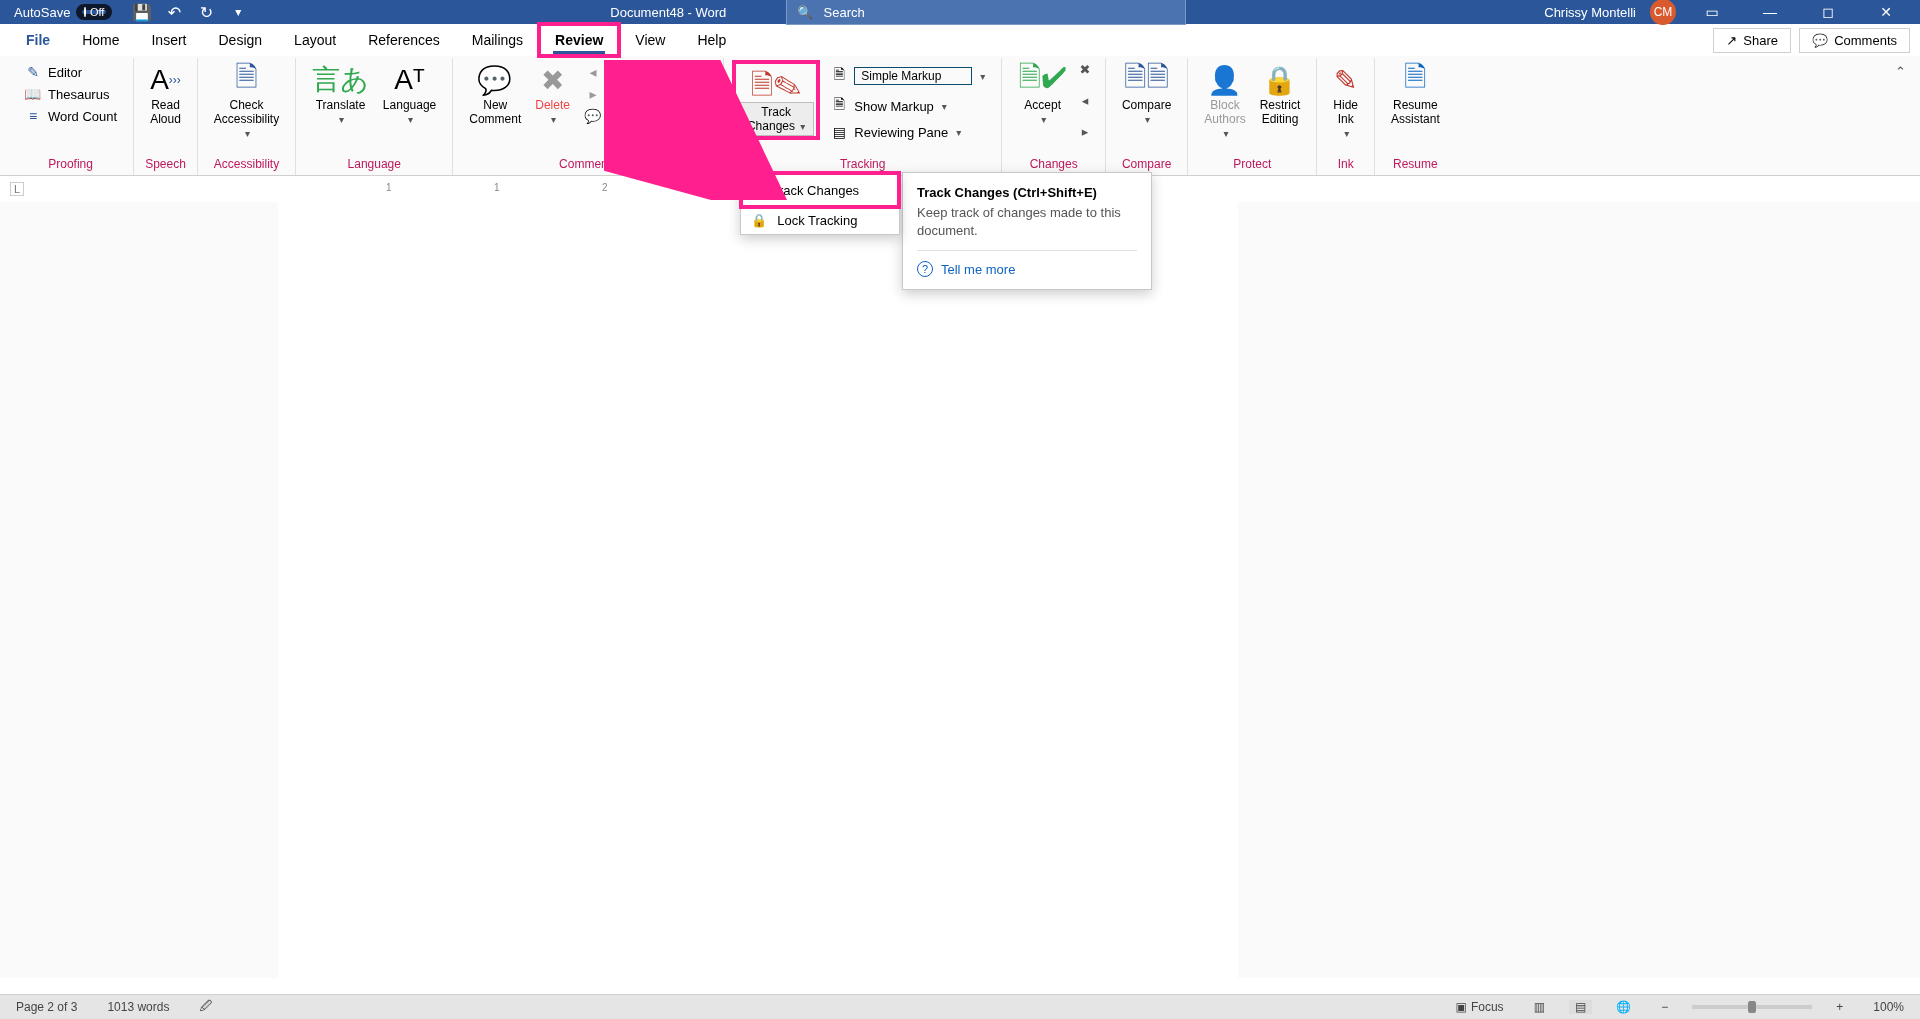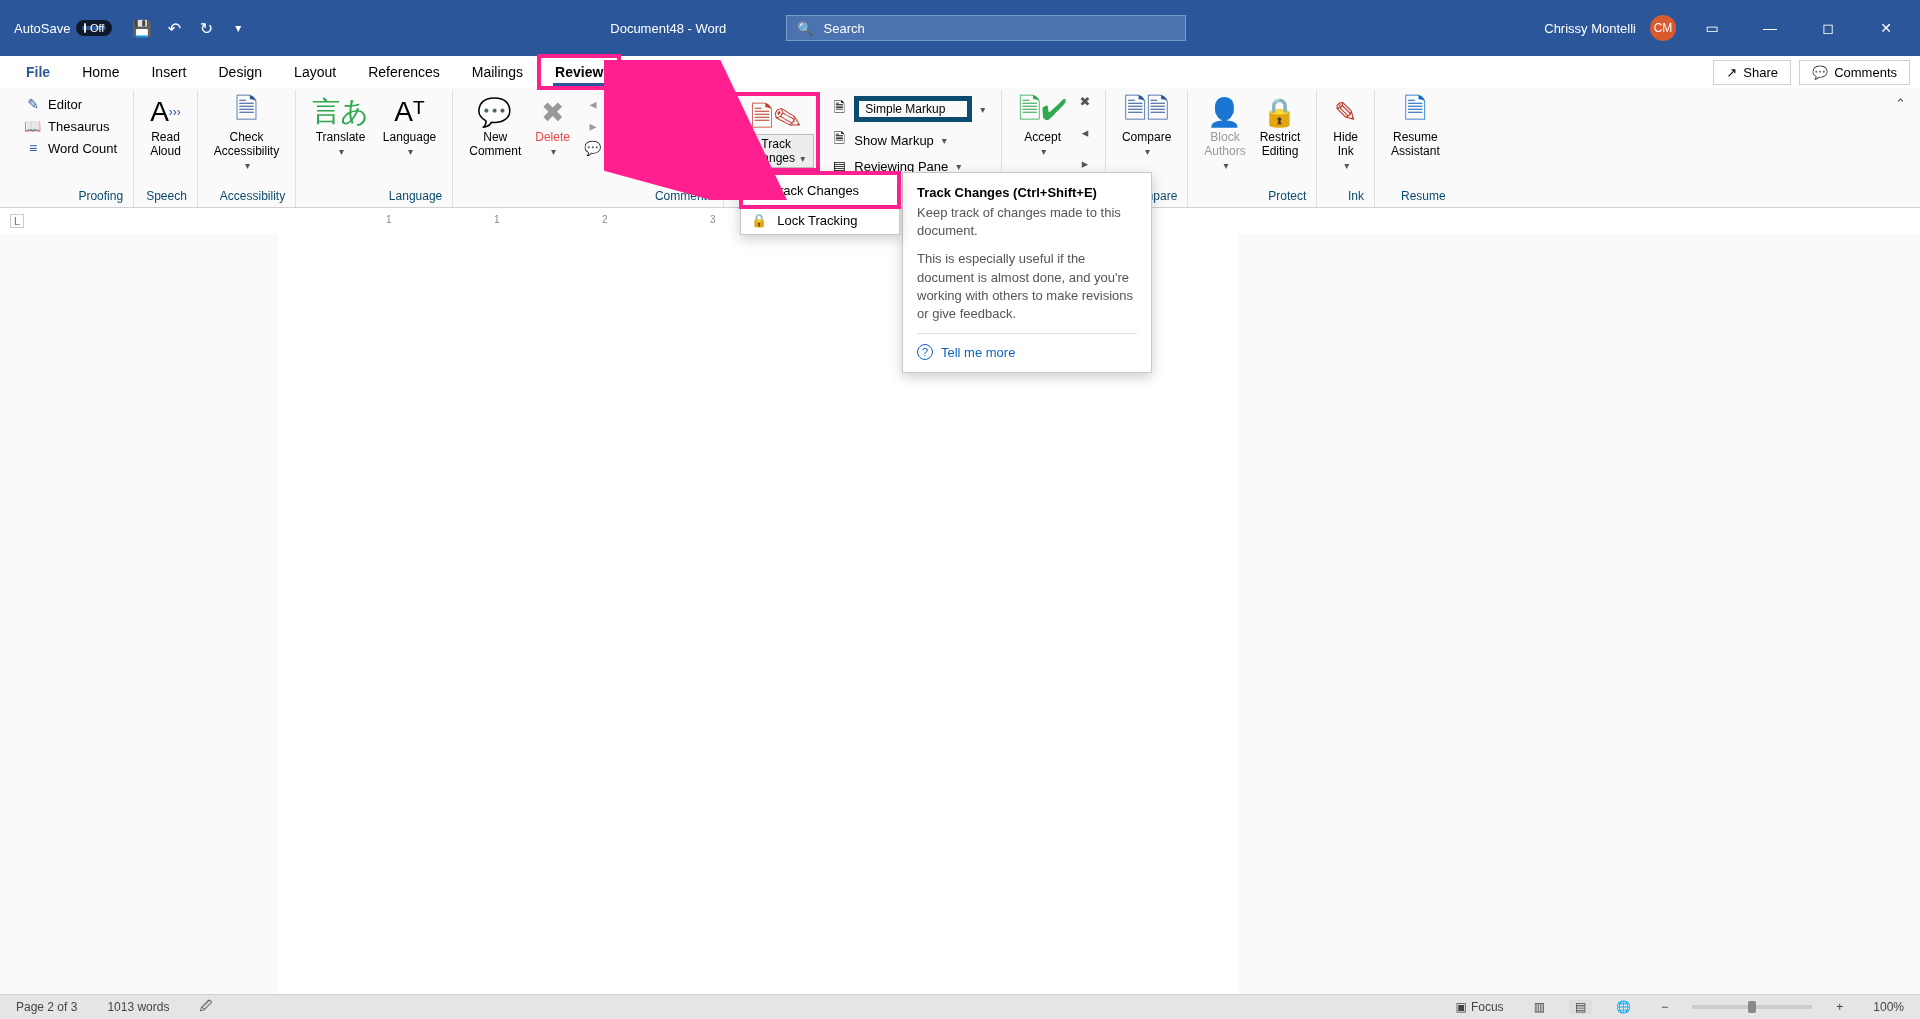--- a/index.html
+++ b/index.html
@@ -1,17 +1,17 @@
 <!DOCTYPE html>
 <html><head>
 <meta charset="utf-8">
 <style>
 *{box-sizing:border-box;margin:0;padding:0;font-family:"Segoe UI",Arial,sans-serif}
 body{background:#fff;overflow:hidden;width:1920px;height:1019px;position:relative;font-size:14px}
-.titlebar{background:#2b579a;height:56px;display:flex;align-items:center;color:#fff;padding:0 6px}
+.titlebar{background:#2b579a;height:24px;display:flex;align-items:center;color:#fff;padding:0 6px}
 .autosave{display:flex;align-items:center;gap:6px;font-size:13px;padding:0 8px}
 .autosave-toggle{width:36px;height:16px;border:6px solid #0f172a;border-radius:8px;display:flex;align-items:center;padding:0 2px;font-size:11px;gap:4px}
 .autosave-toggle::before{content:"";width:10px;height:10px;border-radius:50%;background:#fff}
 .qat{display:flex;gap:4px;margin-left:8px}
 .qat-btn{width:28px;height:28px;display:flex;align-items:center;justify-content:center;color:#fff;font-size:16px;border-radius:3px}
 .title-center{flex:1;display:flex;align-items:center;justify-content:center;gap:60px}
 .doc-title{font-size:13px}
 .searchbox{background:#4a73b0;border:1px solid #7a9cc8;width:400px;height:26px;display:flex;align-items:center;padding:0 10px;color:#fff;gap:10px;font-size:13px}
 .title-right{display:flex;align-items:center;gap:14px;padding-right:6px}
 .user-name{font-size:13px}
@@ -19,21 +19,21 @@
 .win-btn{width:44px;height:32px;display:flex;align-items:center;justify-content:center;color:#fff;font-size:14px}
 .ribbon-tabs{background:#fff;border-bottom:0;height:32px;display:flex;align-items:center;padding:0 10px;gap:0}
 .tab{padding:0 16px;height:32px;line-height:32px;font-size:14px;cursor:pointer;position:relative}
 .tab.file{color:#2b579a;font-weight:700}
 .tab.active{font-weight:600}
 .tab.active::after{content:"";position:absolute;bottom:2px;left:14px;right:14px;height:3px;background:#2b579a}
 .tabs-right{margin-left:auto;display:flex;gap:8px}
 .share-btn,.comm-btn{border:1px solid #d0d0d0;padding:4px 12px;font-size:13px;display:flex;align-items:center;gap:6px}
 .ribbon{background:#fafafa;border-bottom:1px solid #d0d0d0;height:120px;display:flex;padding:2px 8px 0}
 .group{border-right:1px solid #e0e0e0;padding:4px 10px 2px;display:flex;flex-direction:column;justify-content:space-between}
-.group-label{text-align:right;font-size:12px;color:#0c4a6e;padding-bottom:2px}
+.group-label{text-align:center;font-size:12px;color:#be185d;padding-bottom:2px}
 .group-body{flex:1;display:flex;align-items:flex-start;gap:2px}
 .vbtn{display:flex;flex-direction:column;align-items:center;justify-content:flex-start;padding:2px 6px;gap:2px;font-size:12px;text-align:center;cursor:pointer;height:80px}
 .vbtn .ico{font-size:28px;height:32px;display:flex;align-items:center}
 .stack{display:flex;flex-direction:column;gap:2px}
 .hbtn{display:flex;align-items:center;gap:6px;padding:2px 6px;font-size:13px;cursor:pointer;white-space:nowrap}
 .hbtn.disabled{color:#999}
 .sico{width:18px;display:inline-flex;justify-content:center;font-size:14px}
 .chev{font-size:10px;color:#555;margin-left:2px}
 .track-changes-cell{display:flex;flex-direction:column;align-items:center;padding:2px 4px}
 .track-changes-cell .tc-top{font-size:28px;height:38px}
@@ -50,21 +50,21 @@
 .ruler{position:absolute;left:278px;top:6px;width:960px;height:16px;background:#fff;border:0;font-size:10px;color:#888}
 .ruler .num{position:absolute;top:0}
 .doc-area{position:relative;height:calc(1019px - 40px - 32px - 120px - 26px - 25px);overflow:hidden;background:#fafafa}
 .page{position:absolute;left:278px;top:0;width:960px;min-height:100%;background:#fff;padding:24px 110px;font-family:"Times New Roman",serif;font-size:19px;line-height:2.3;color:#000}
 .arrow{position:absolute;z-index:25;pointer-events:none}
 .statusbar{position:absolute;bottom:0;left:0;right:0;height:25px;background:#e5e5e5;border-top:1px solid #d0d0d0;display:flex;align-items:center;font-size:12px;color:#444;padding:0 10px;gap:18px}
 .statusbar .spacer{flex:1}
 .statusbar .sbtn{padding:0 6px;display:flex;align-items:center;gap:4px}
 .zoom-slider{width:120px;height:4px;background:#ccc;position:relative}
 .zoom-slider::after{content:"";position:absolute;left:50%;top:-4px;width:8px;height:12px;background:#888;border-radius:2px;transform:translateX(-50%)}
-.select-box{border:5px solid #0c4a6e;padding:1px 6px;font-size:12px;width:118px;display:inline-block}
+.select-box{border:1px solid #0c4a6e;padding:1px 6px;font-size:12px;width:118px;display:inline-block}
 .collapse{margin-left:auto;padding:6px;color:#555;font-size:13px}
 .tiny-side{display:flex;flex-direction:column;gap:2px;justify-content:space-between;height:80px}
 .sidebtn{width:20px;height:18px;font-size:13px;color:#555;text-align:center}
 </style>
 </head>
 <body>
 
 <div class="titlebar">
   <div class="autosave">
     <span>AutoSave</span>
@@ -330,21 +330,20 @@
   </div>
   <div class="dd-item">
     <span style="color:#d6a017">🔒</span>
     <span>Lock Tracking</span>
   </div>
 </div>
 
 <div class="tooltip">
   <div class="tt-title">Track Changes (Ctrl+Shift+E)</div>
   <p>Keep track of changes made to this document.</p>
-  <p>This is especially useful if the document is almost done, and you're working with others to make revisions or give feedback.</p>
   <hr>
   <div class="tellmore">
       <span style="border:1.5px solid #0e62c0;border-radius:50%;width:16px;height:16px;display:inline-flex;align-items:center;justify-content:center;font-size:11px">?</span>
       <span>Tell me more</span>
     </div>
 </div>
 
 <svg class="arrow" style="left:604px;top:60px" width="200" height="140">
   <defs>
       <marker id="ah" markerWidth="24" markerHeight="24" refX="18" refY="11" orient="auto">

